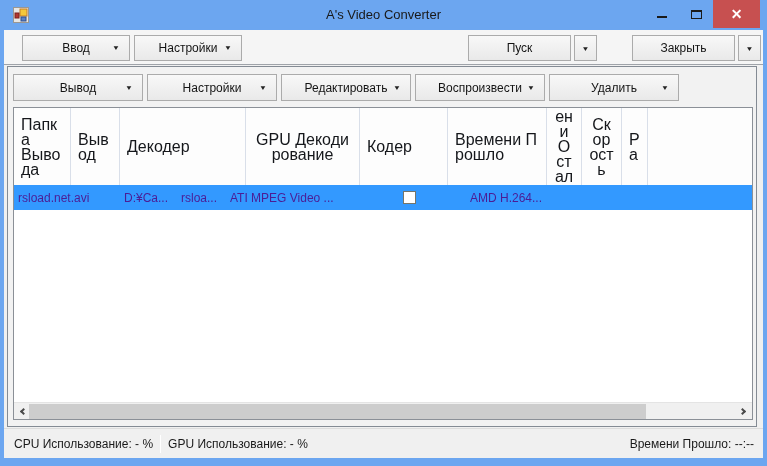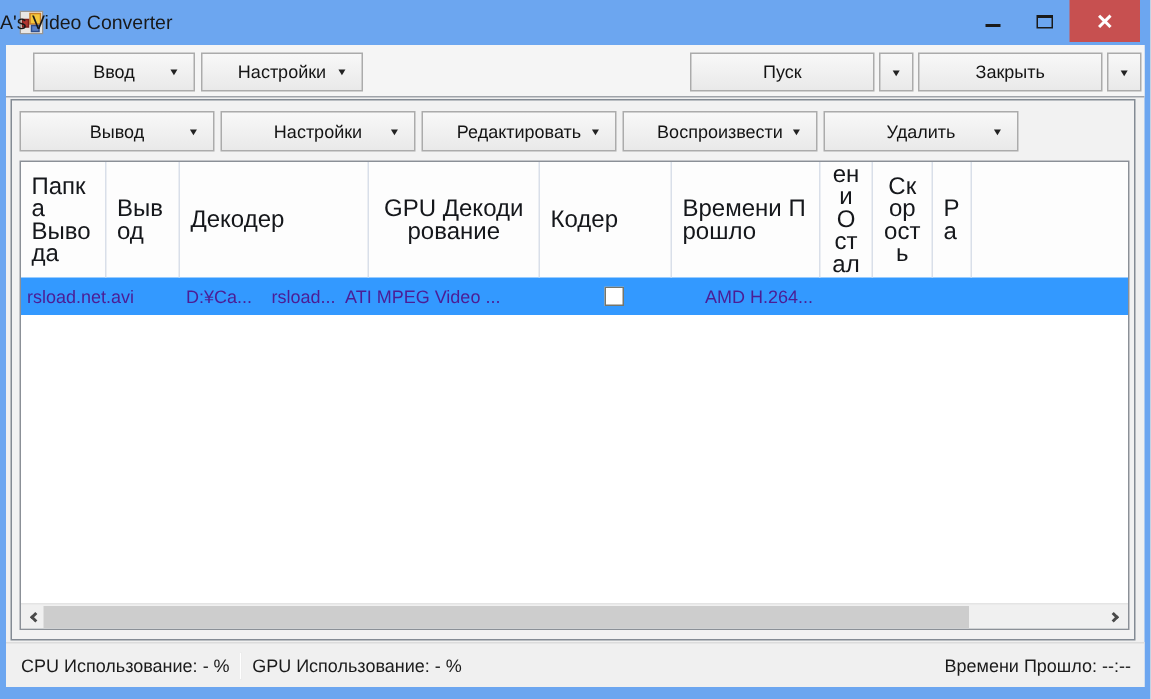--- a/index.html
+++ b/index.html
@@ -2,21 +2,21 @@
 <html><head>
 <meta charset="utf-8">
 <style>
   html,body{margin:0;padding:0;background:#D8D8D8;}
   *{box-sizing:border-box;}
   .window{position:relative;width:767px;height:466px;background:#6CA6F0;
     font-family:"Liberation Sans",sans-serif;overflow:hidden;}
   
   .titlebar{position:absolute;left:0;top:0;width:100%;height:30px;}
   .title{position:absolute;left:0;right:0;top:0;height:30px;line-height:30px;
-    text-align:left;font-size:13px;color:#191919;}
+    text-align:center;font-size:13px;color:#191919;}
   .app-icon{position:absolute;left:13px;top:7px;width:16px;height:16px;}
   .win-btn{position:absolute;top:0;height:28px;display:flex;align-items:center;justify-content:center;}
   .win-btn.min{left:646px;width:32px;}
   .win-btn.max{left:680px;width:32px;}
   .win-btn.close{left:713px;width:47px;background:#C75050;}
   .glyph-min{width:10px;height:2px;background:#1A1A1A;margin-top:6px;}
   .glyph-max{width:11px;height:9px;border:1px solid #1A1A1A;border-top-width:2px;background:transparent;}
   .glyph-close{color:#FFFFFF;font-size:14px;line-height:1;font-weight:bold;}
   
   .client{position:absolute;left:4px;top:30px;width:759px;height:428px;background:#F0F0F0;}
@@ -26,21 +26,21 @@
     font-size:12px;color:#141414;display:flex;align-items:center;justify-content:center;
     position:relative;cursor:default;}
   .btn .lbl{pointer-events:none;}
   .btn .arrow{position:absolute;right:9px;top:50%;transform:translateY(-50%) scaleY(.8);
     font-size:8px;color:#222;}
   .btn.arrow-only{width:23px;}
   .btn.arrow-only .arrow{position:static;transform:scaleY(.8);}
   .tb-left{position:absolute;left:18px;top:5px;display:flex;gap:4px;}
   .tb-left .btn{width:108px;}
   .tb-right{position:absolute;right:2px;top:5px;display:flex;gap:3px;}
-  .tb-right .btn.main{width:123px;}
+  .tb-right .btn.main{width:103px;margin-left:32px;}
   
   .panel{position:absolute;left:3px;top:36px;width:750px;height:361px;background:#F2F2F2;
     border:1px solid #848B94;}
   .toolbar-mid{position:absolute;left:5px;top:7px;display:flex;gap:4px;}
   .toolbar-mid .btn{width:130px;height:27px;}
   
   .grid{position:absolute;left:5px;top:40px;width:740px;height:313px;background:#FFFFFF;
     border:1px solid #8B9097;overflow:hidden;}
   .ghead{display:flex;height:77px;background:#FDFDFD;}
   .hcell{border-right:1px solid #D9DFE9;display:flex;align-items:center;
@@ -177,21 +177,21 @@
               <div>Скорость</div>
             </div>
             <div class="hcell align-left" style="width: 26px;">
               <div>Ра</div>
             </div>
           </div>
         <div id="grid-body">
             <div class="trow selected">
               <div class="tcell" style="width: 106px;">rsload.net.avi</div>
               <div class="tcell" style="width: 57px;">D:¥Ca...</div>
-              <div class="tcell" style="width: 49px;">rsload...</div>
+              <div class="tcell" style="width: 49px;">rsloa...</div>
               <div class="tcell" style="width: 126px;">ATI MPEG Video ...</div>
               <div class="tcell" style="width: 114px;">
                 <span class="cb"></span>
               </div>
               <div class="tcell" style="width: 88px;">AMD H.264...</div>
               <div class="tcell" style="width: 99px;"></div>
               <div class="tcell" style="width: 35px;"></div>
               <div class="tcell" style="width: 40px;"></div>
               <div class="tcell" style="width: 26px;"></div>
             </div>

